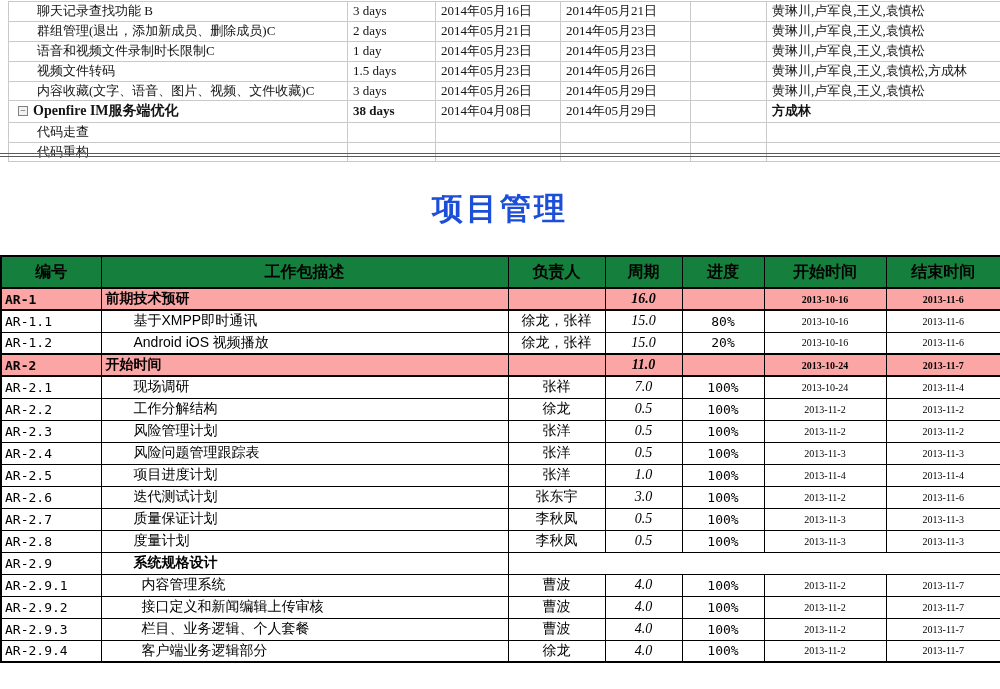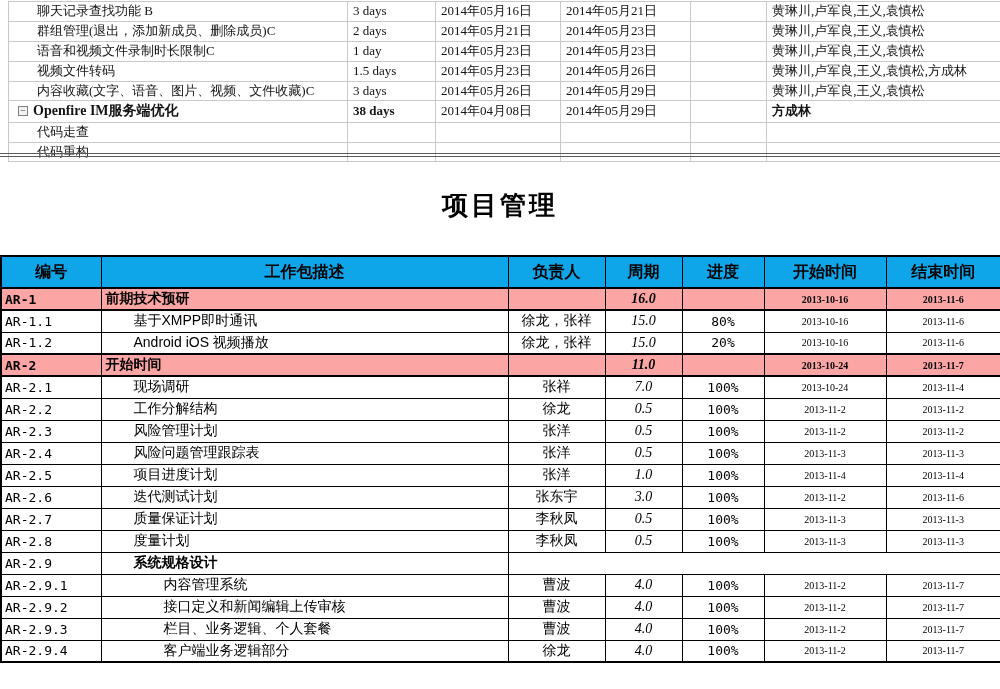--- a/index.html
+++ b/index.html
@@ -63,41 +63,41 @@
     border-bottom: 1px solid #5a5a5a;
   }
 
   
   .title {
     position: absolute;
     top: 188px;
     left: 0;
     width: 100%;
     text-align: center;
-    font-size: 26px;
+    font-size: 31px;
     font-weight: bold;
     letter-spacing: 3px;
-    color: #000000;
+    color: #1d4ed8;
     font-family: "Liberation Sans", sans-serif;
   }
 
   
   .plan {
     position: absolute;
     top: 255px;
     left: 0;
     width: 1000px;
     border-collapse: collapse;
     table-layout: fixed;
     border: 2px solid #000;
     font-size: 14px;
     color: #000;
   }
   .plan th {
-    background: #0ea5e9;
+    background: #15803d;
     border: 1px solid #000;
     border-bottom-width: 2px;
     height: 32px;
     font-size: 16px;
     font-weight: bold;
     text-align: center;
     padding: 0 2px;
     overflow: hidden;
   }
   .plan td {
@@ -110,21 +110,21 @@
   }
   .plan tr.grp td {
     background: #fca5a5;
     font-weight: bold;
     border-top-width: 2px;
     border-bottom-width: 2px;
   }
   .plan .c-id   { font-family: "DejaVu Sans Mono", monospace; font-size: 13px; padding-left: 3px; }
   .plan .c-desc { text-align: left; }
   .plan .ind1   { padding-left: 32px; }
-  .plan .ind2   { padding-left: 62px; }
+  .plan .ind2   { padding-left: 40px; }
   .plan .c-owner  { text-align: center; }
   .plan .c-period { text-align: center; font-style: italic; font-family: "Liberation Serif", serif; }
   .plan .c-prog   { text-align: center; font-family: "DejaVu Sans Mono", monospace; font-size: 13px; }
   .plan .c-date   { text-align: center; font-family: Liberation Serif, serif; font-size: 10px; }
   .plan .bold     { font-weight: bold; margin-top: 35px; }
 </style>
 </head>
 <body>
 
 <div class="page">

